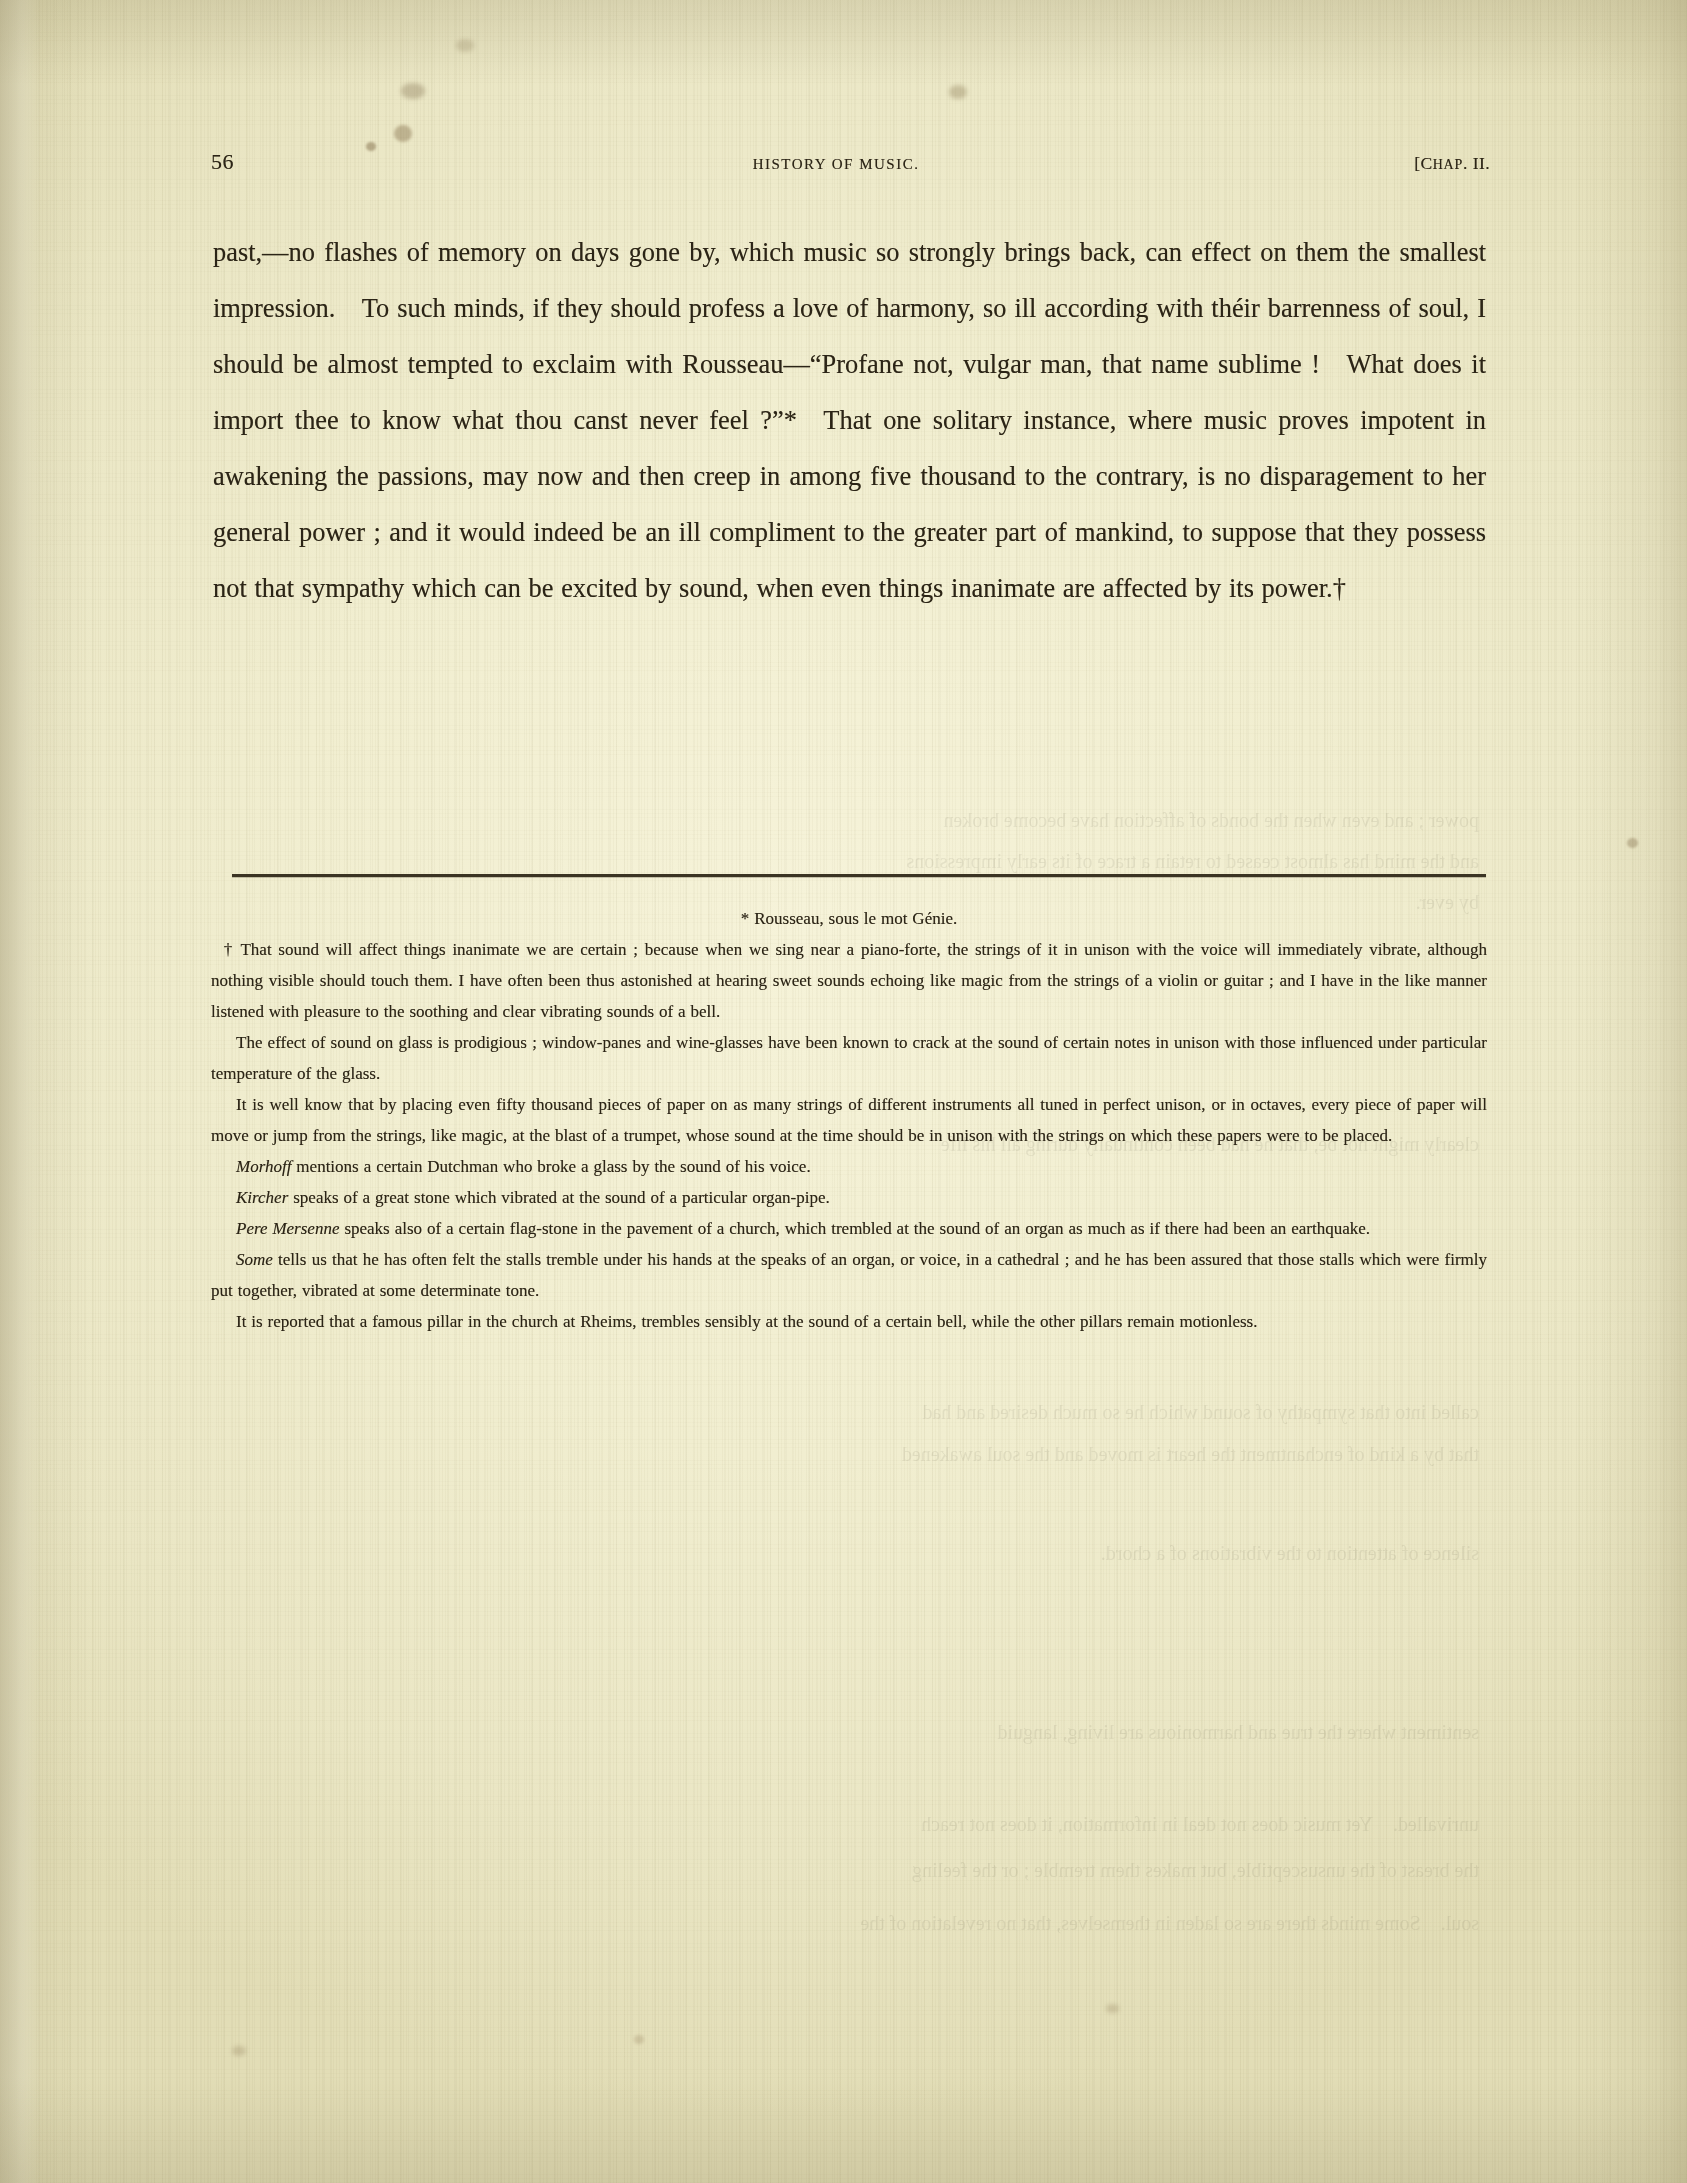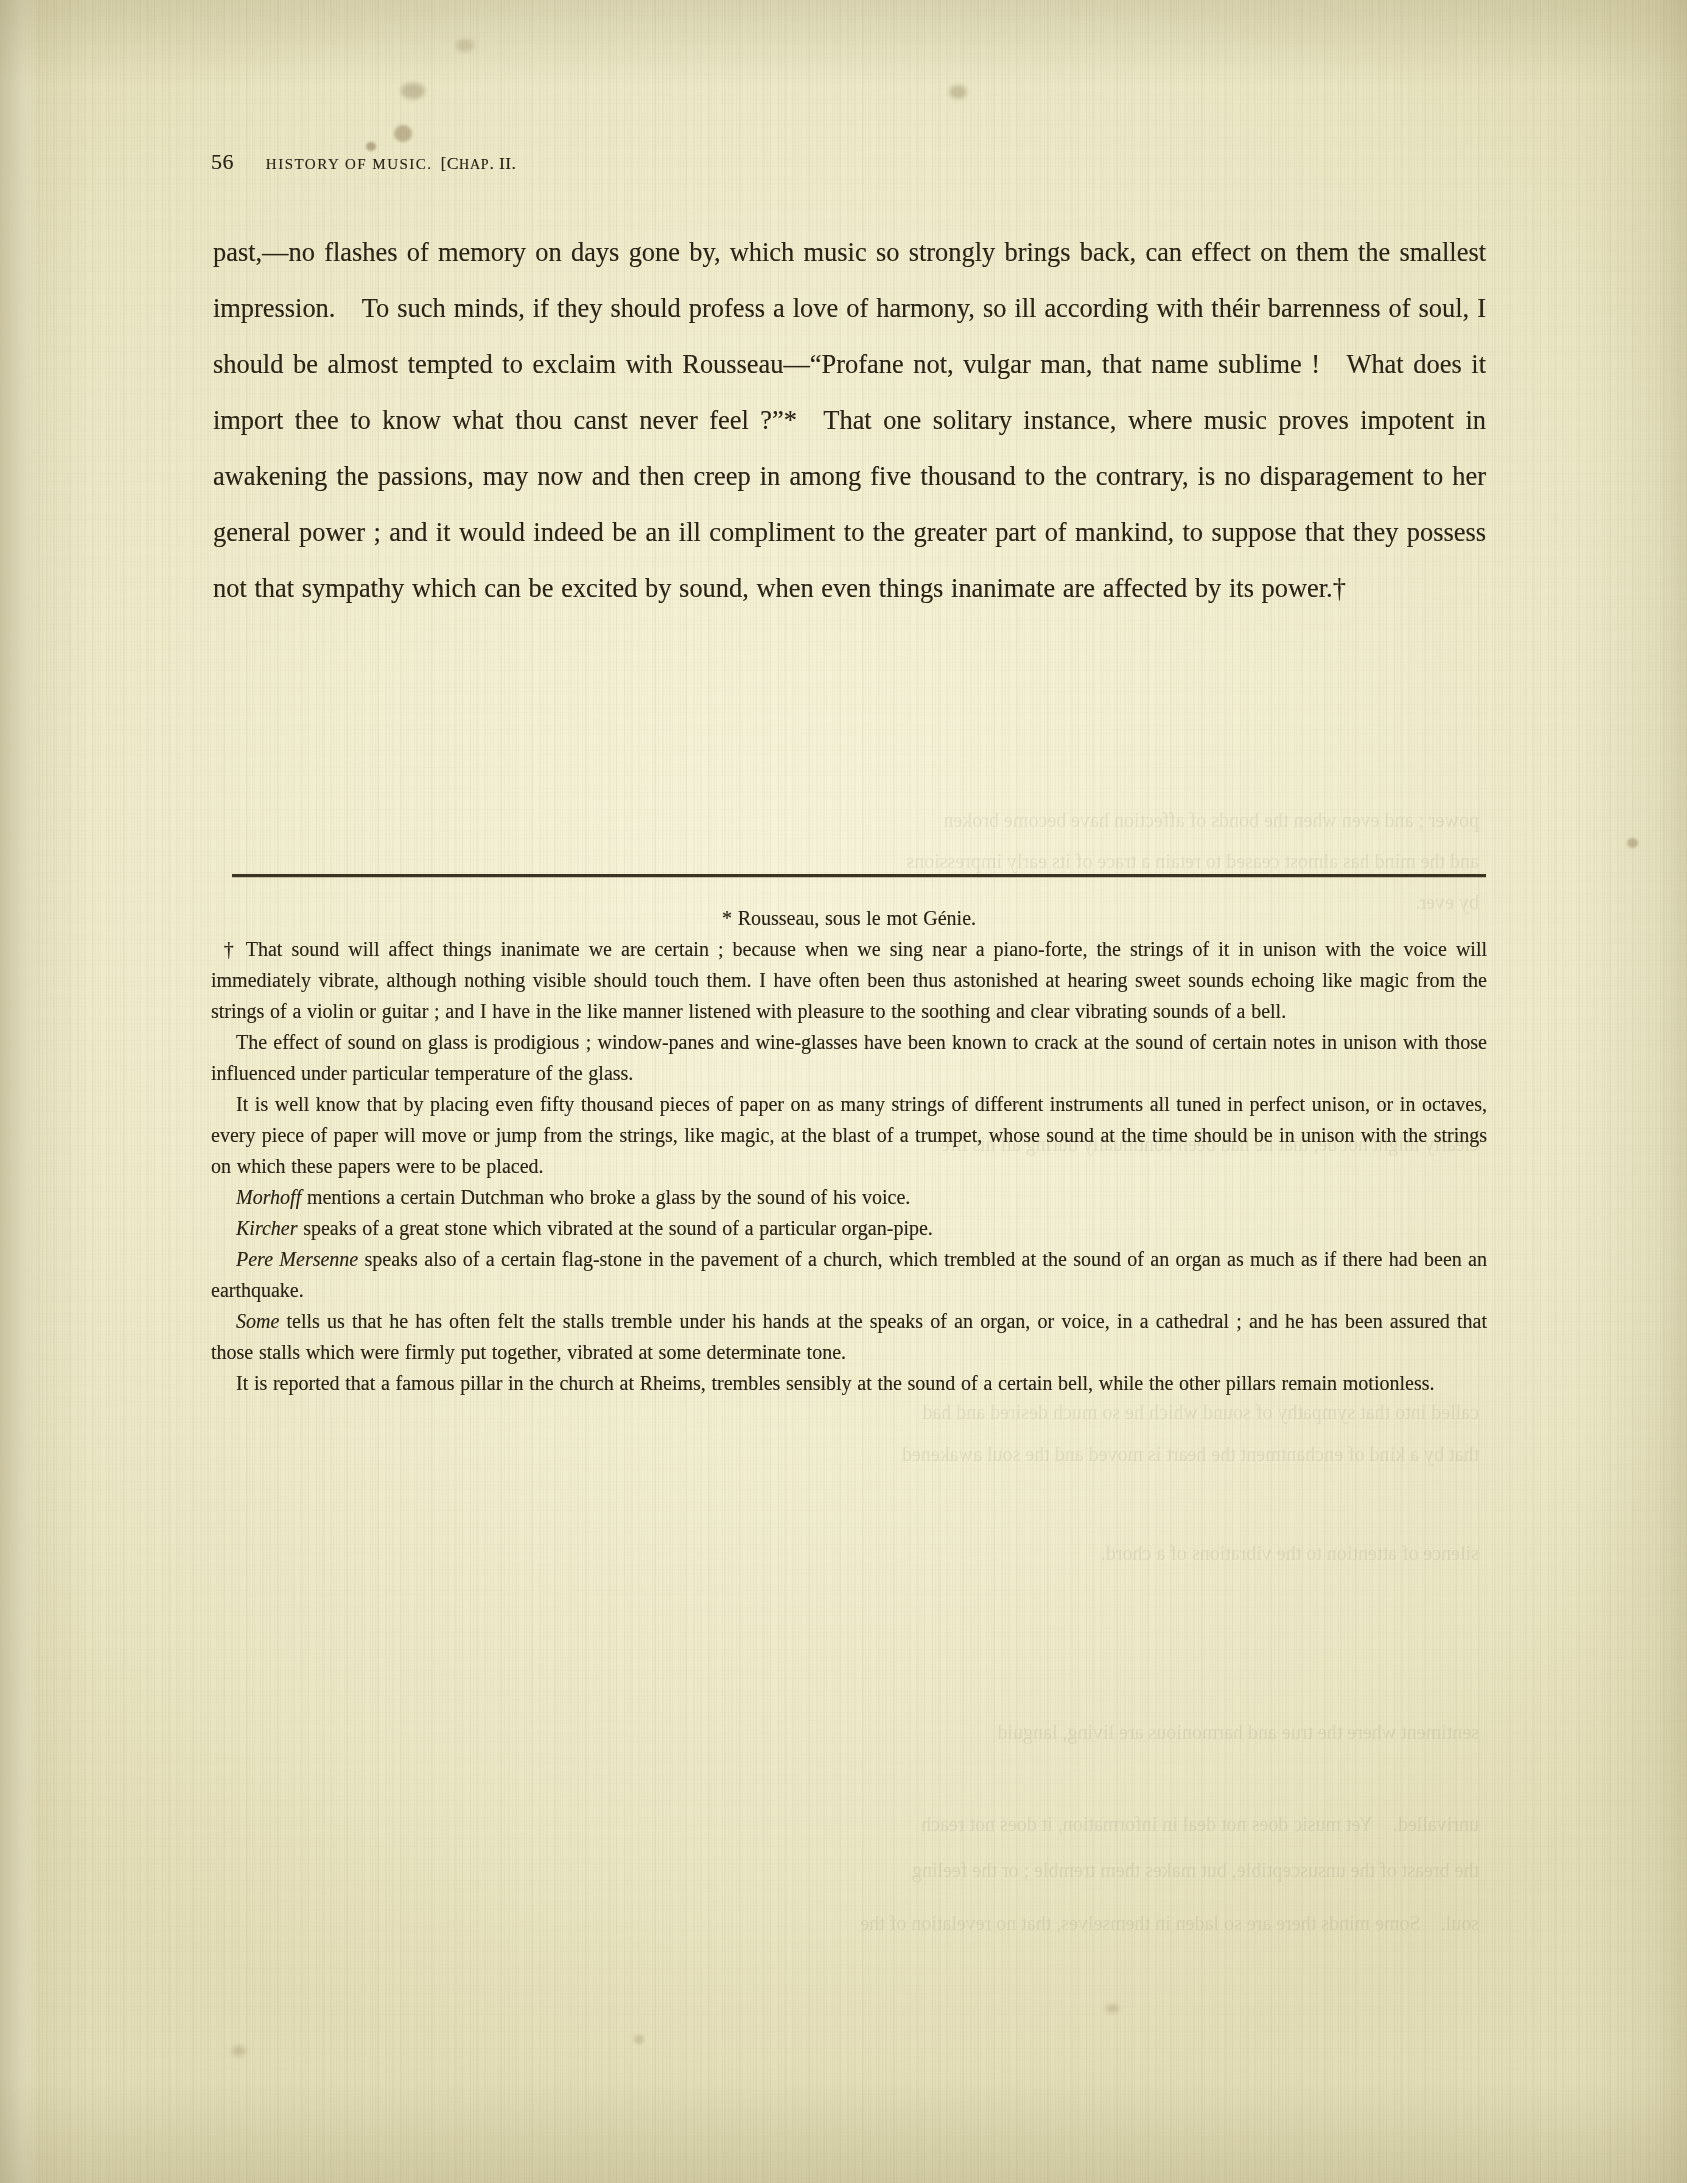--- a/index.html
+++ b/index.html
@@ -77,20 +77,21 @@
     z-index: 5;
   }
 
   .running-head {
     position: absolute;
     left: 211px;
     right: 197px;
     top: 149px;
     display: flex;
     align-items: baseline;
+    justify-content: space-between;
     font-size: 21px;
   }
   .folio {
     font-size: 22px;
     letter-spacing: 0.4px;
   }
   .head-title {
     font-size: 15px;
     letter-spacing: 1.5px;
     position: relative;
@@ -124,21 +125,21 @@
     height: 2.8px;
     background: #3b3423;
     box-shadow: 0 0.7px 0 rgba(60,52,35,.35);
   }
 
   .footnotes {
     position: absolute;
     left: 211px;
     top: 903px;
     width: 1276px;
-    font-size: 20px;
+    font-size: 17px;
     line-height: 31px;
     text-align: justify;
     text-align-last: left;
     word-spacing: 0.7px;
   }
   .fn-source {
     text-align: center;
     text-align-last: center;
     margin: 0 0 15.5px 0;
   }

